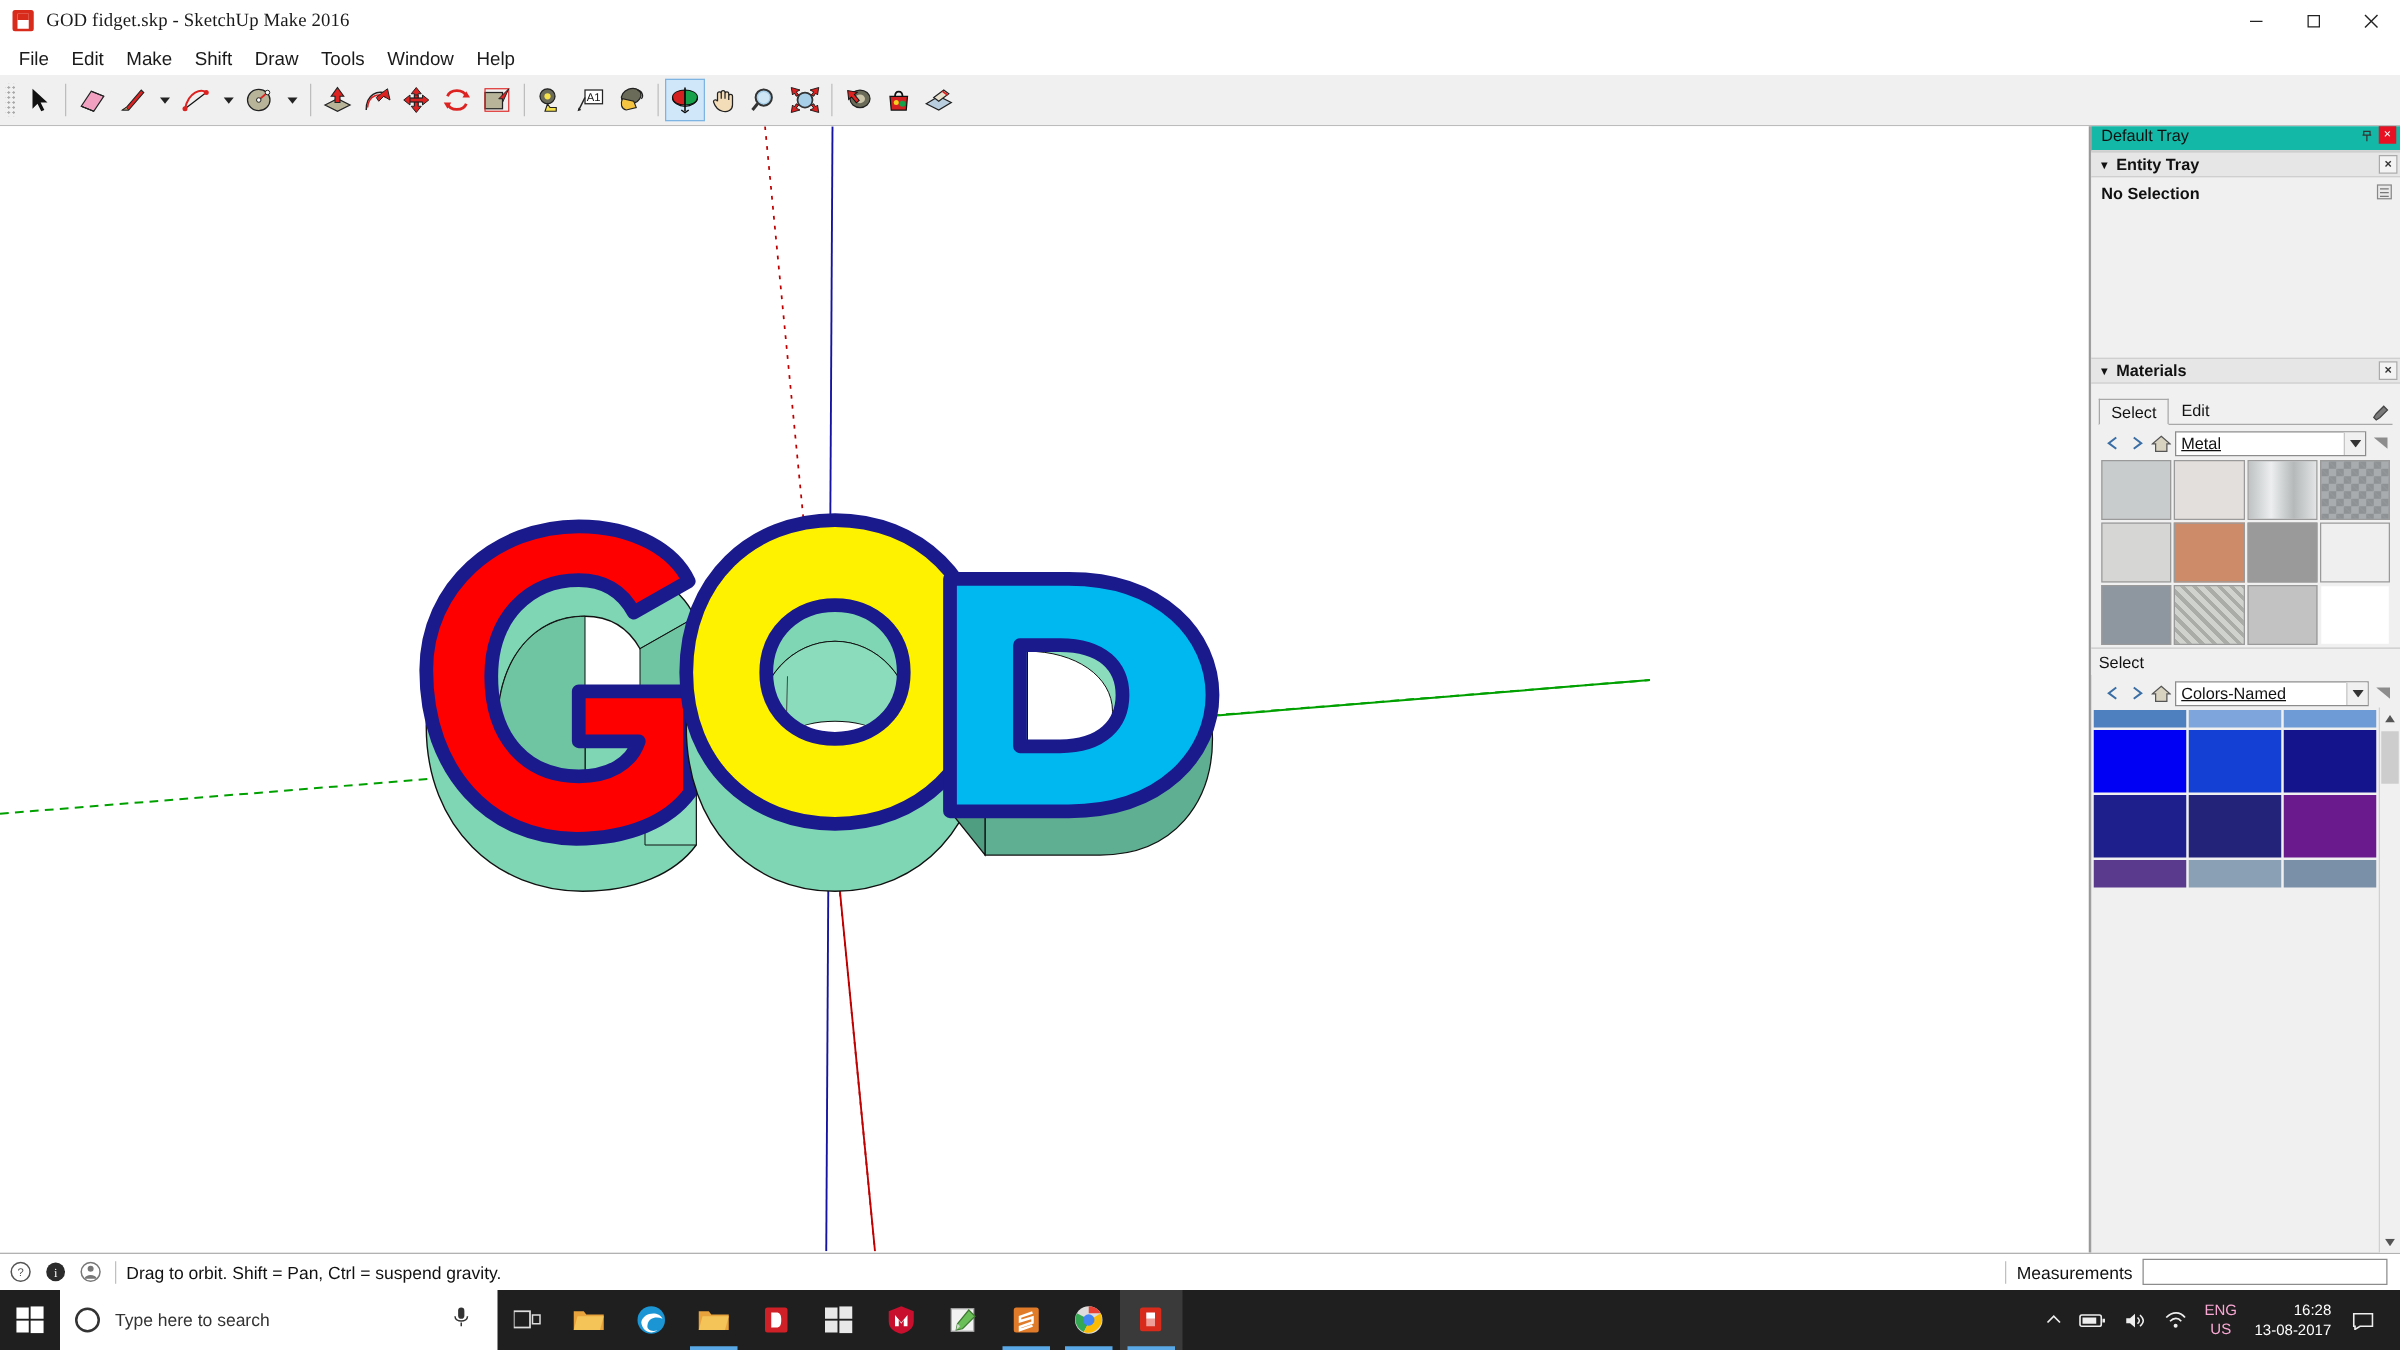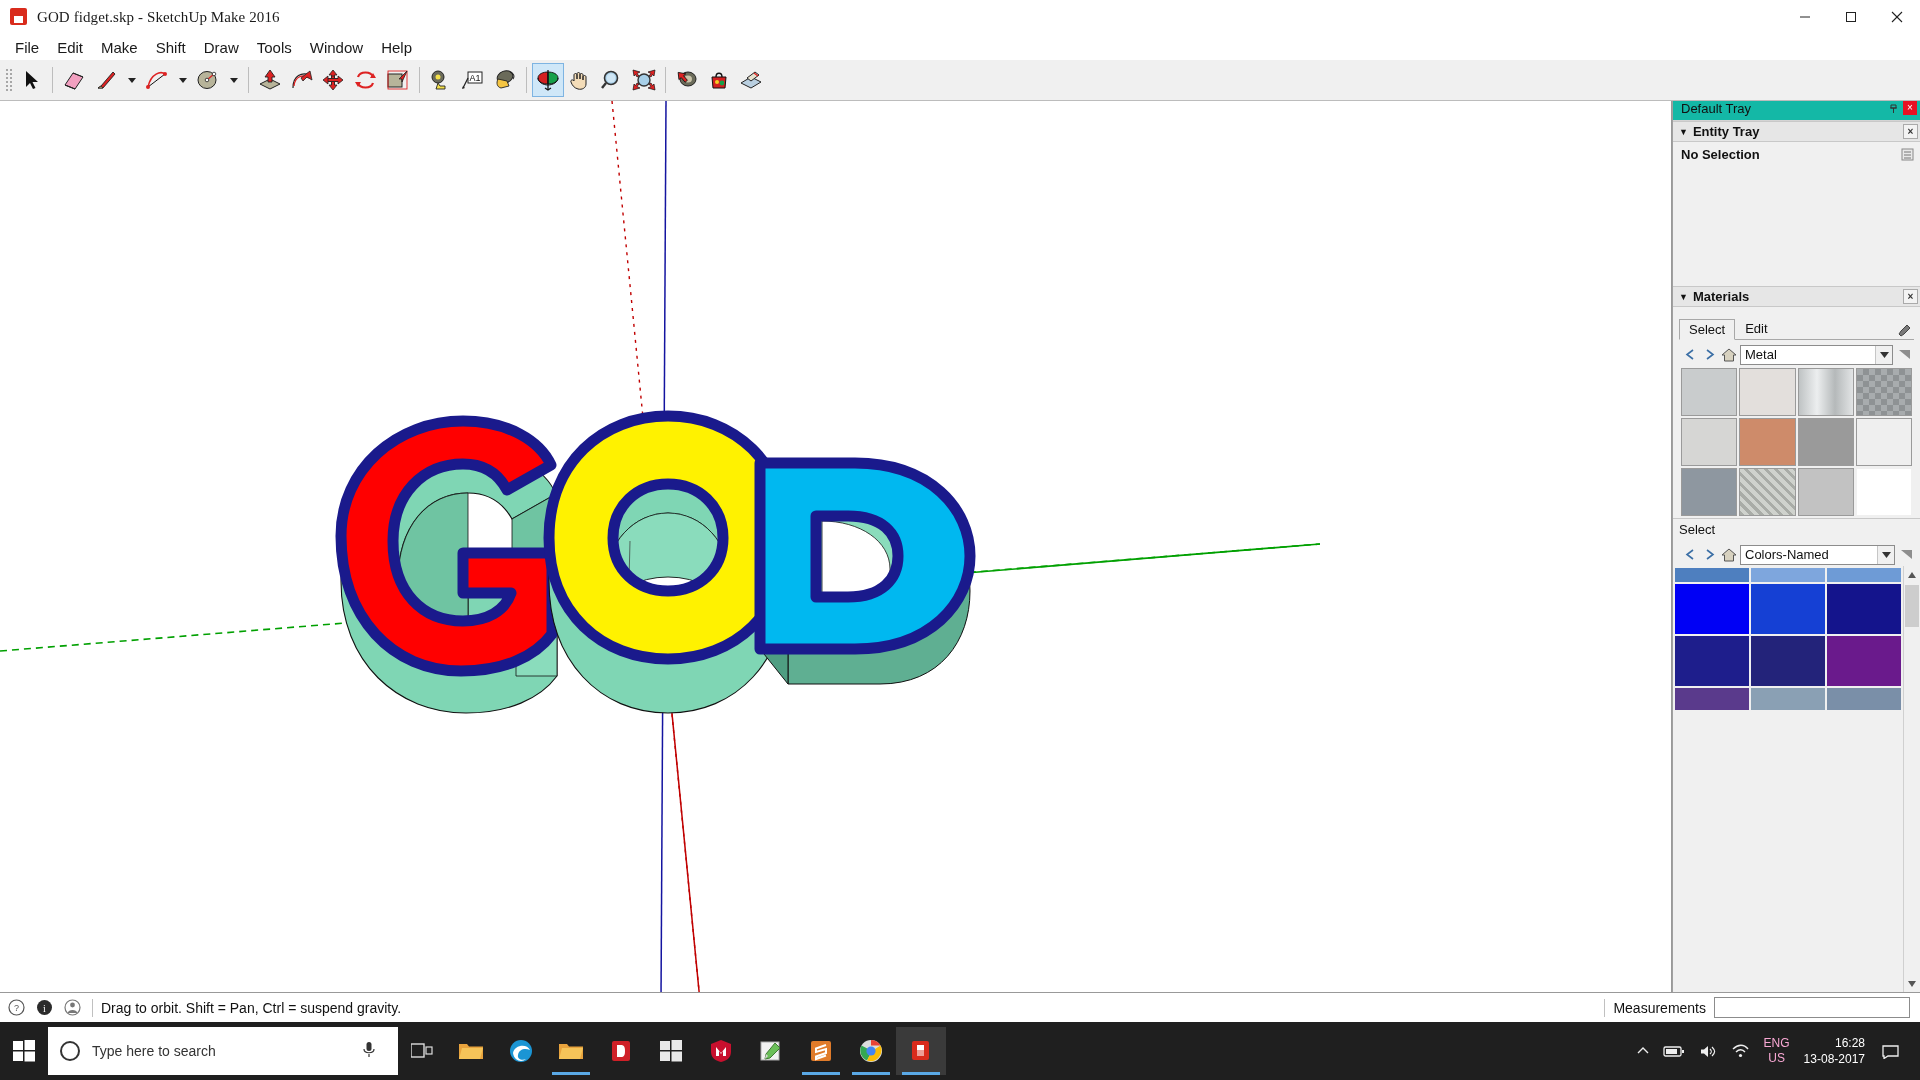--- a/index.html
+++ b/index.html
@@ -73,21 +73,21 @@
   .mat-ic { width:17px;height:17px;margin-bottom:5px;display:flex;align-items:center;justify-content:center; }
 
   .tabs { display:flex; align-items:flex-end; height:21px; margin-top:8px; border-bottom:1px solid #a8a8a8; padding-left:0; }
   .tab { font-size:13px; padding:2px 9px 2px 9px; color:#111; border:1px solid transparent; }
   .tab.sel { background:#f0f0f0; border:1px solid #a8a8a8; border-bottom-color:#f0f0f0; position:relative; top:1px; }
   .tabs .sp { flex:1; }
   .tab-eyedrop { width:20px; display:flex; align-items:center; justify-content:center; }
 
   .navbar { display:flex; align-items:center; height:26px; padding:3px 0 0 2px; }
   .nav-ic { width:19px;height:19px;display:flex;align-items:center;justify-content:center; }
-  .combo { flex:1; height:20px; border:1px solid #8c8c8c; background:#fff; display:flex; align-items:center; font-size:13px; padding-left:4px; color:#111; margin:0 2px; position:relative; }
+  .combo { flex:1; height:20px; border:1px solid #8c8c8c; background:#fff; display:flex; align-items:center; font-size:13px; padding-left:4px; color:#111; margin:0 2px; position:relative;text-decoration:underline; }
   .combo .arrow { position:absolute; right:0; top:0; width:17px; height:18px; background:#f0f0f0; border-left:1px solid #c6c6c6; display:flex; align-items:center; justify-content:center; }
 
   .swatch-grid { display:grid; grid-template-columns:repeat(4,1fr); gap:2px; padding:2px; background:#f0f0f0; }
   .sw { height:48px; border:1px solid #9a9a9a; }
 
   .sec-label { background:#f0f0f0; font-size:13px; padding:3px 6px; color:#111; border-top:1px solid #c8c8c8; }
 
   .colors-wrap { position:relative; flex:1; min-height:0; display:flex; }
   .colors-grid { flex:1; display:grid; grid-template-columns:repeat(3,1fr); gap:2px; padding:2px; align-content:start; overflow:hidden; }
   .cs { height:50px; }
@@ -99,21 +99,21 @@
   
   .statusbar { height:30px; background:#fff; border-top:1px solid #999; display:flex; align-items:center; flex:none; }
   .sb-ic { width:24px; height:24px; margin-left:4px; display:flex; align-items:center; justify-content:center; }
   .sb-div { width:1px; height:18px; background:#c0c0c0; margin:0 8px; }
   .sb-text { font-size:14px; color:#111; }
   .sb-spacer { flex:1; }
   .meas-label { font-size:14px; color:#111; margin-right:8px; }
   .meas-box { width:196px; height:21px; border:1px solid #8c8c8c; background:#fff; margin-right:10px; }
 
   
-  .taskbar { height:58px; background:#1f1f1f; display:flex; align-items:center; flex:none; }
+  .taskbar { height:48px; background:#1f1f1f; display:flex; align-items:center; flex:none; }
   .start { width:48px; height:48px; display:flex; align-items:center; justify-content:center; }
   .search { width:350px; height:48px; background:#fff; display:flex; align-items:center; padding-left:12px; position:relative; }
   .search .circ { width:20px;height:20px;border:2px solid #333;border-radius:50%; }
   .search .txt { font-size:14px; color:#333; margin-left:12px; }
   .search .mic { position:absolute; right:22px; }
   .tb-taskview { width:48px;height:48px;display:flex;align-items:center;justify-content:center; }
   .tbapp { width:50px; height:48px; display:flex; align-items:center; justify-content:center; position:relative; }
   .tbapp.run::after { content:''; position:absolute; bottom:0; left:6px; right:6px; height:3px; background:#5aa9e6; }
   .tbapp.act { background:#3a3a3a; }
   .tray-zone { margin-left:auto; display:flex; align-items:center; height:48px; padding-right:4px; }

